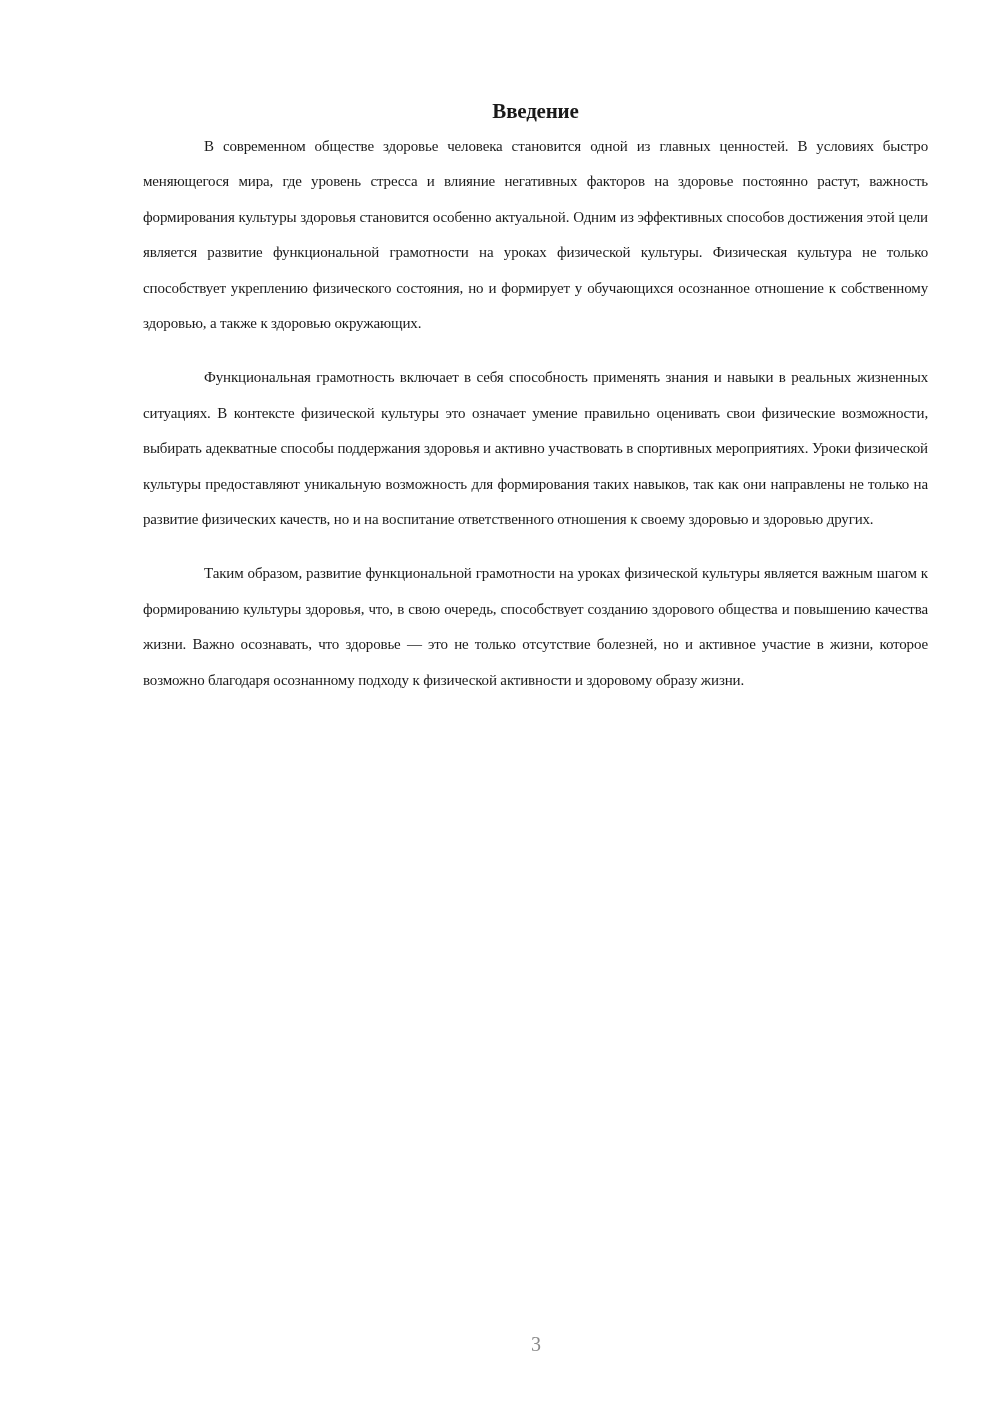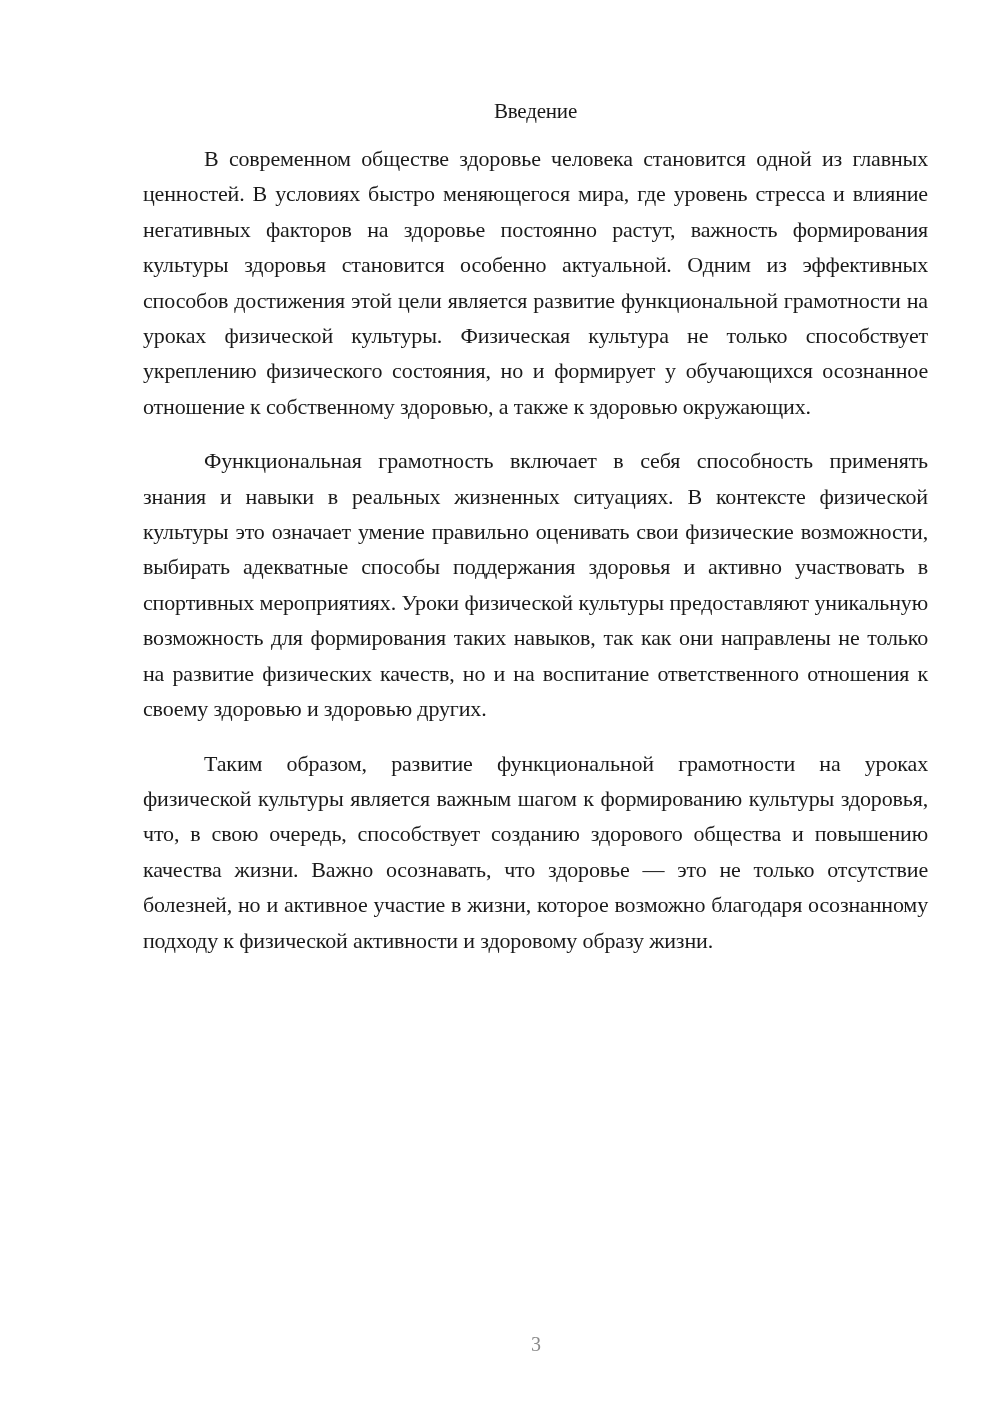--- a/index.html
+++ b/index.html
@@ -24,28 +24,28 @@
       background: #ffffff;
     }
     .content {
       position: absolute;
       left: 143px;
       top: 96px;
       width: 785px;
     }
     .heading {
       text-align: center;
-      font-weight: normal;
+      font-weight: bold;
       font-size: 21px;
       line-height: 30px;
-      margin: 0 0 15px 0;
+      margin: 0 0 3px 0;
       letter-spacing: -0.2px;
     }
     .para {
-      font-size: 22px;
+      font-size: 15px;
       line-height: 35.4px;
       text-align: justify;
       text-indent: 61px;
       margin: 0 0 19px 0;
       letter-spacing: -0.15px;
     }
     .page-number {
       position: absolute;
       left: 0;
       width: 1072px;

